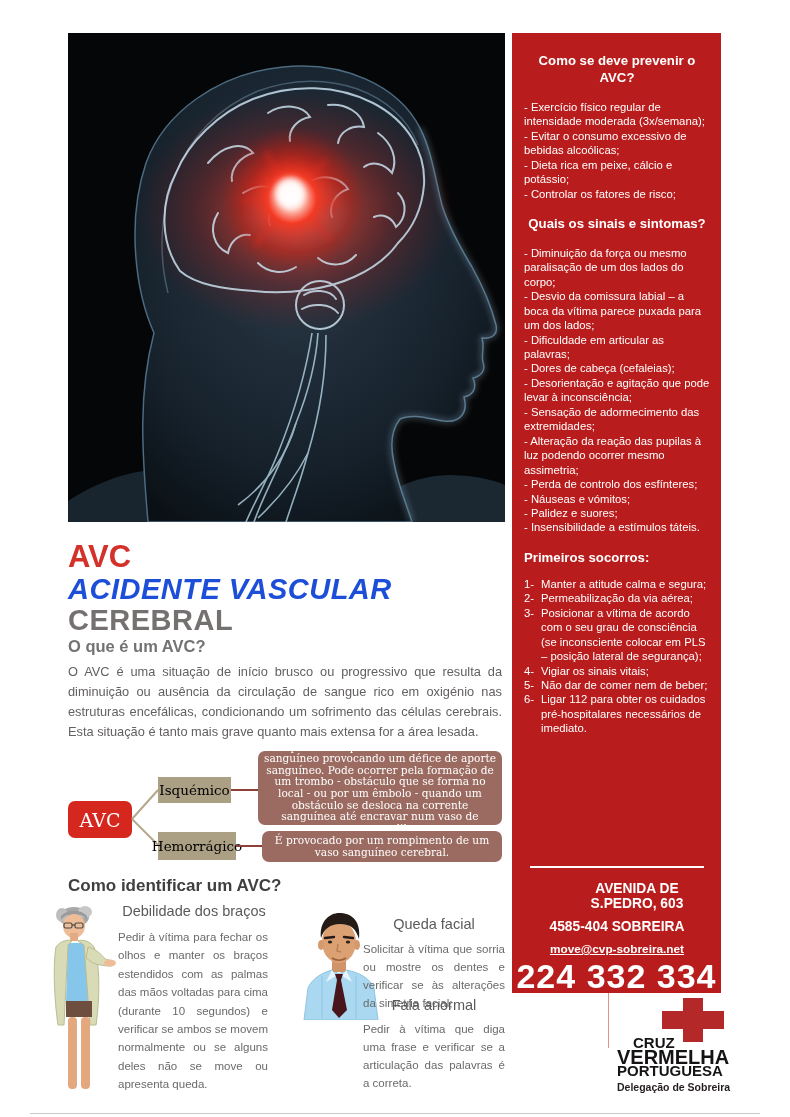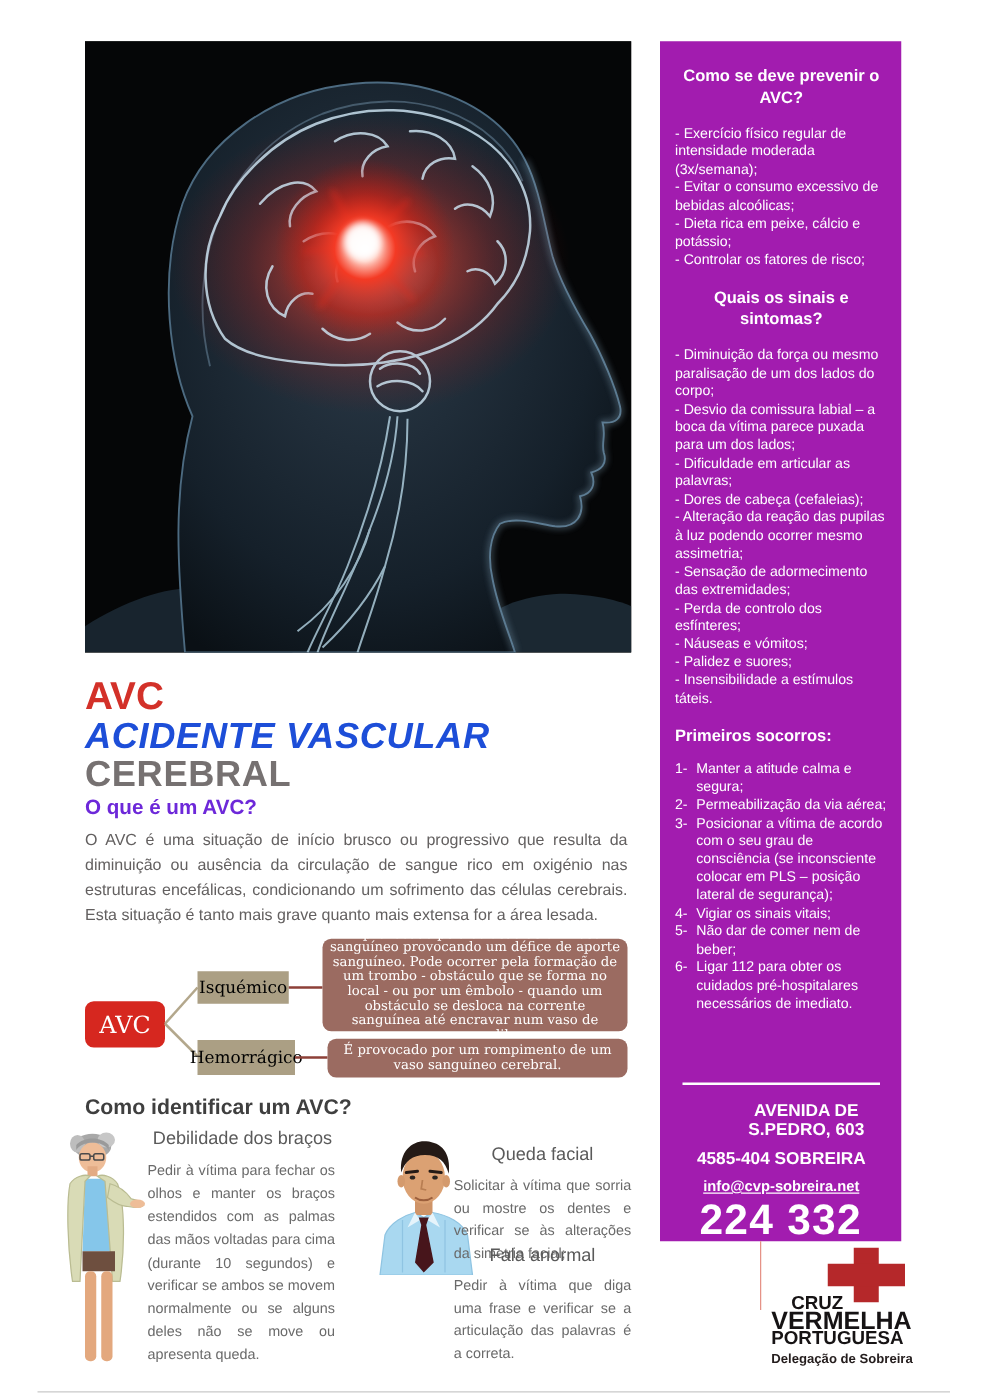--- a/index.html
+++ b/index.html
@@ -4,22 +4,22 @@
 <style>
   html,body{margin:0;padding:0;background:#fff;}
   .page{position:relative;width:790px;height:1117px;background:#ffffff;overflow:hidden;
         font-family:"Liberation Sans",sans-serif;}
 
   
   .hero{position:absolute;left:68px;top:33px;width:437px;height:489px;background:#050607;}
   .hero svg{display:block;width:100%;height:100%;}
 
   
-  .sidebar{position:absolute;left:528px;top:33px;width:193px;height:960px;
-           background:#a21caf;color:#fff;box-sizing:border-box;}
+  .sidebar{position:absolute;left:512px;top:33px;width:209px;height:960px;
+           background:#b91c1c;color:#fff;box-sizing:border-box;}
   .sb-flow{position:absolute;left:12px;right:11px;top:20px;height:810px;overflow:hidden;
            font-size:11.3px;line-height:1.28;}
   .sb-heading{font-weight:bold;font-size:13.2px;text-align:center;margin:0 0 13px 0;}
   .sb-heading-left{font-weight:bold;font-size:13.2px;text-align:left;margin:0 0 10px 0;}
   .sb-item{margin:0;}
   .sb-gap{height:15px;}
   .fa-item{display:grid;grid-template-columns:17px 1fr;}
   .sb-bottom{position:absolute;left:12px;right:11px;top:833px;}
   .sb-rule{height:2px;background:#ffffff;margin:0 6px;}
   .addr1{margin-top:13px;font-weight:bold;font-size:13.8px;text-align:center;margin-left:40px;}
@@ -35,21 +35,21 @@
   .logo-cross{position:absolute;left:45px;top:3px;}
   .logo-l1{position:absolute;left:16px;top:41px;font-weight:bold;font-size:15px;line-height:14px;color:#161314;}
   .logo-l2{position:absolute;left:0px;top:55px;font-weight:bold;font-size:20px;line-height:14px;color:#161314;}
   .logo-l3{position:absolute;left:0px;top:69px;font-weight:bold;font-size:15px;line-height:14px;color:#161314;}
   .logo-sub{position:absolute;left:0px;top:86px;font-weight:bold;font-size:10.5px;color:#241d1d;}
 
   
   .title-avc{position:absolute;left:68px;top:540px;font-weight:bold;font-size:31px;line-height:34px;color:#d33129;}
   .title-l2{position:absolute;left:68px;top:574px;font-weight:bold;font-size:29px;line-height:31px;color:#1d4ed8;letter-spacing:.5px;font-style:italic;}
   .title-l3{position:absolute;left:68px;top:605px;font-weight:bold;font-size:29px;line-height:31px;color:#767171;letter-spacing:.5px;}
-  .h-what{position:absolute;left:68px;top:637px;font-weight:bold;font-size:16.5px;color:#6d28d9;}
+  .h-what{position:absolute;left:68px;top:637px;font-weight:bold;font-size:16.5px;color:#737373;}
   .p-what{position:absolute;left:68px;top:662px;width:434px;font-size:12.8px;line-height:20px;
           color:#636060;text-align:justify;}
 
   
   .dg-root{position:absolute;left:68px;top:801px;width:64px;height:37px;background:#d6271f;border-radius:7px;
            color:#fff;font-family:"DejaVu Serif",serif;font-size:19px;display:flex;align-items:center;justify-content:center;}
   .dg-cat{position:absolute;background:#ab9f84;color:#000000;font-family:"DejaVu Serif",serif;font-size:13.5px;
           display:flex;align-items:center;justify-content:center;}
   .dg-isq{left:158px;top:777px;width:73px;height:26px;}
   .dg-hem{left:158px;top:832px;width:78px;height:28px;}
@@ -173,22 +173,23 @@
           <div class="sb-item">- Controlar os fatores de risco;</div>
         </div>
       <div class="sb-gap"></div>
       <div class="sb-heading">Quais os sinais e sintomas?</div>
       <div>
 
       <div class="sb-item">- Diminuição da força ou mesmo paralisação de um dos lados do corpo;</div>
           <div class="sb-item">- Desvio da comissura labial – a boca da vítima parece puxada para um dos lados;</div>
           <div class="sb-item">- Dificuldade em articular as palavras;</div>
           <div class="sb-item">- Dores de cabeça (cefaleias);</div>
+          <div class="sb-item">- Desorientação e agitação que pode levar à inconsciência;</div>
+          <div class="sb-item">- Sensação de adormecimento das extremidades;</div>
           <div class="sb-item">- Alteração da reação das pupilas à luz podendo ocorrer mesmo assimetria;</div>
-          <div class="sb-item">- Sensação de adormecimento das extremidades;</div>
           <div class="sb-item">- Perda de controlo dos esfínteres;</div>
           <div class="sb-item">- Náuseas e vómitos;</div>
           <div class="sb-item">- Palidez e suores;</div>
           <div class="sb-item">- Insensibilidade a estímulos táteis.</div>
         </div>
       <div class="sb-gap"></div>
       <div class="sb-heading-left">Primeiros socorros:</div>
       <div>
 
           <div class="fa-item">
@@ -220,21 +221,21 @@
             <span>6-</span>
             <span>Ligar 112 para obter os cuidados pré-hospitalares necessários de imediato.</span>
           </div>
         </div>
     </div>
 
     <div class="sb-bottom">
       <div class="sb-rule"></div>
       <div class="addr1">AVENIDA DE S.PEDRO, 603</div>
       <div class="addr2">4585-404 SOBREIRA</div>
-      <a class="email" href="#">info@cvp-sobreira.net</a>
+      <a class="email" href="#">move@cvp-sobreira.net</a>
     </div>
     <div class="phone">224 332 334</div>
   </aside>
 
   <div class="vline"></div>
   <div class="logo">
     <svg class="logo-cross" width="62" height="44" viewBox="0 0 62 44">
       <rect x="21" y="0" width="20" height="44" fill="#b5282a"></rect>
       <rect x="0" y="13" width="62" height="18" fill="#b5282a"></rect>
     </svg>

